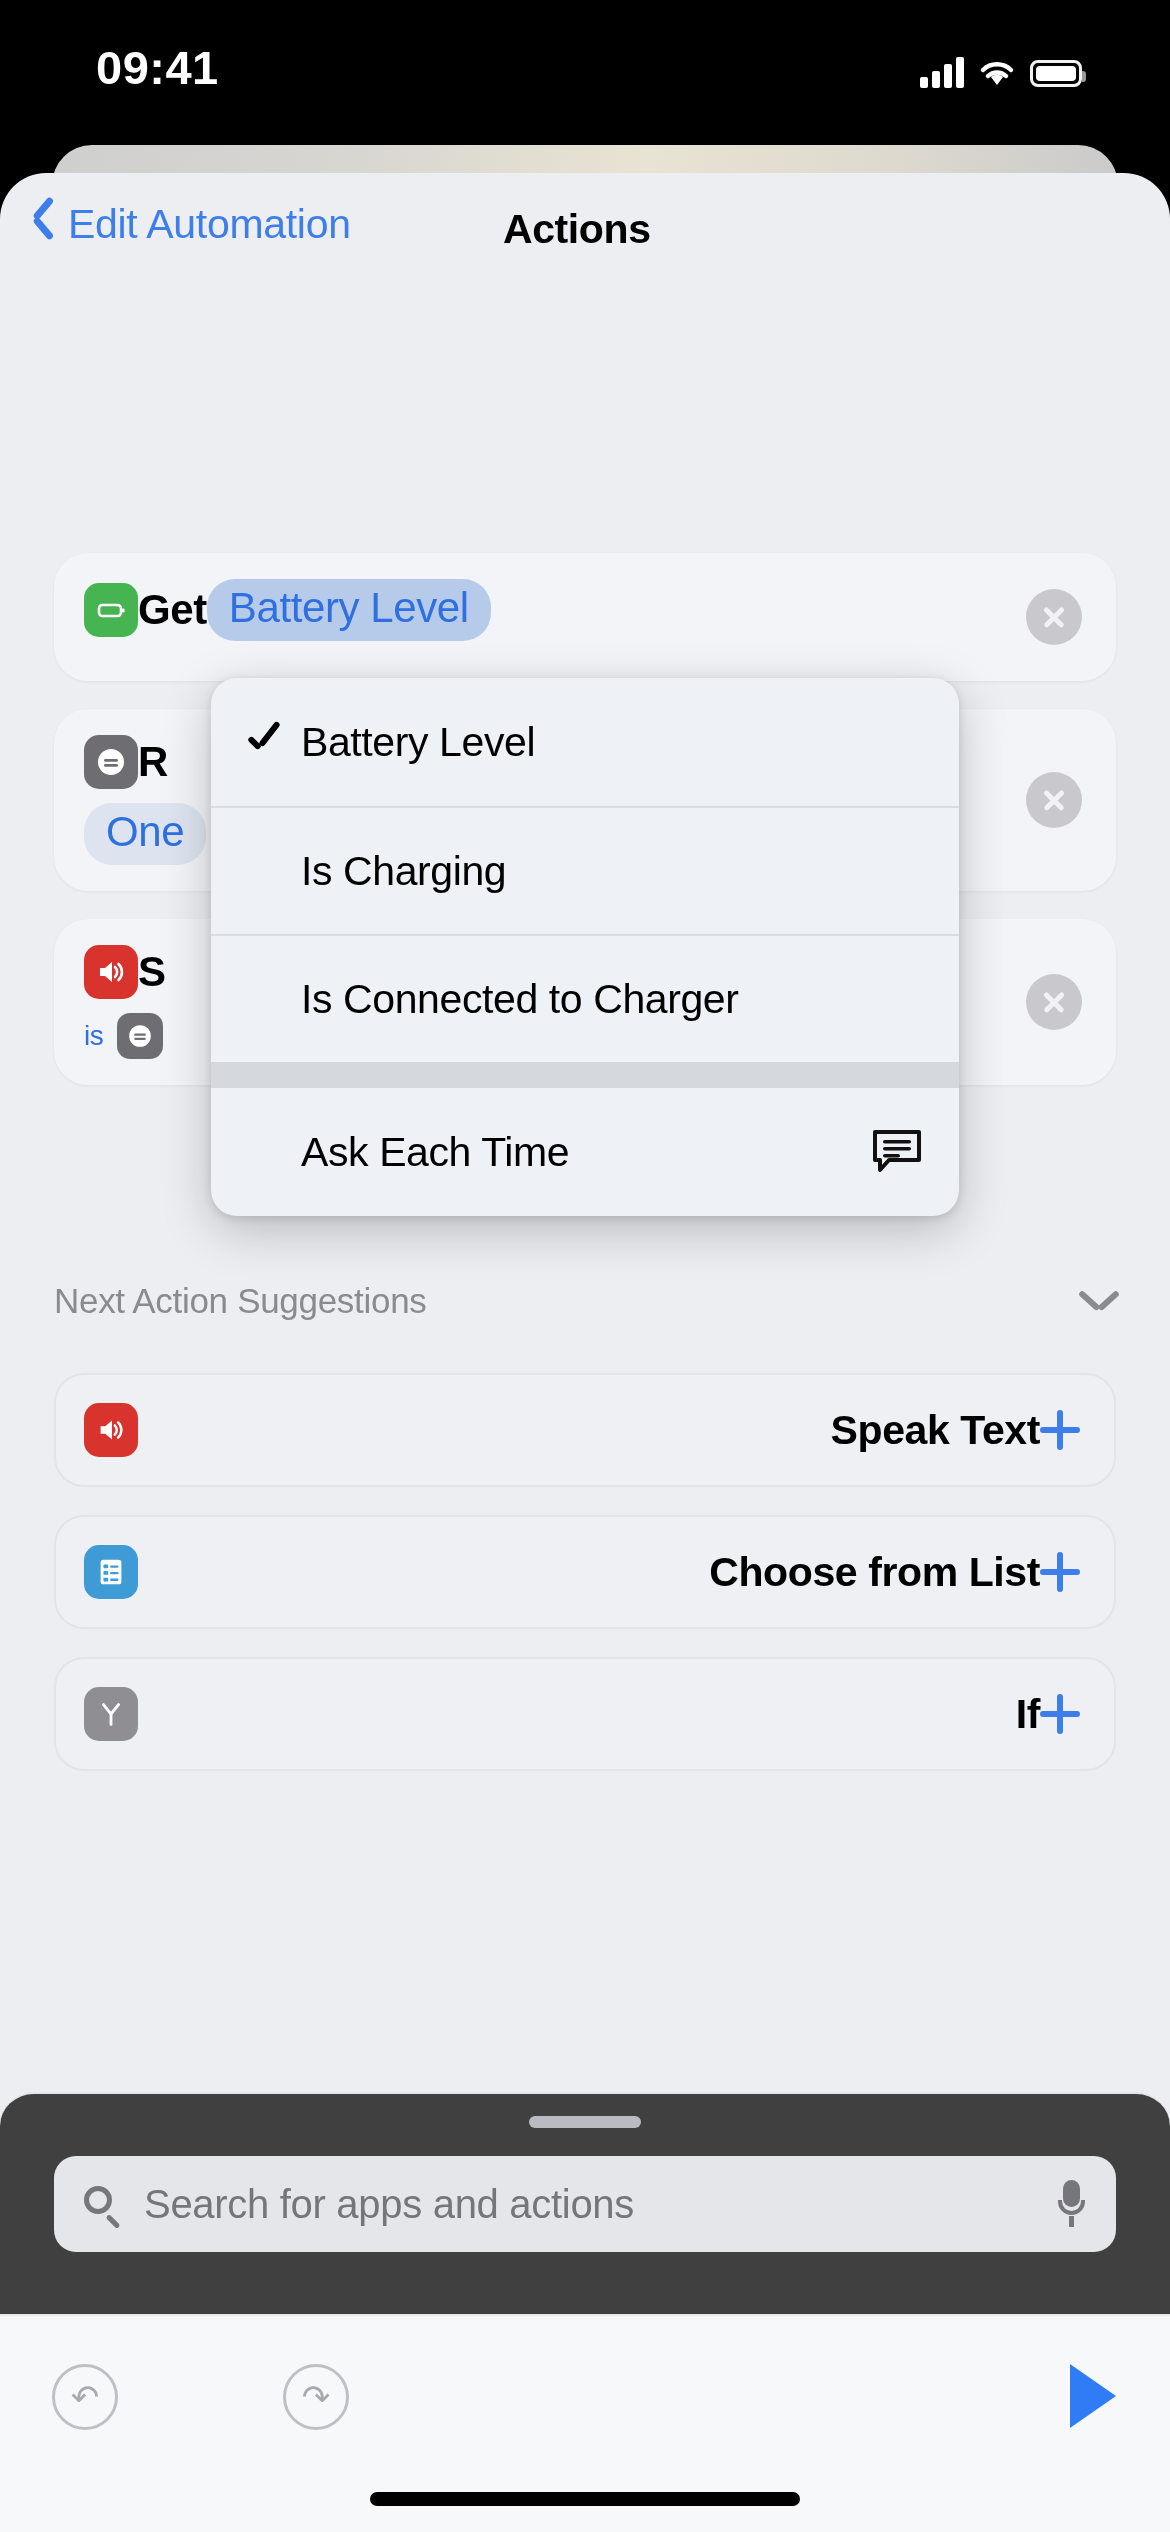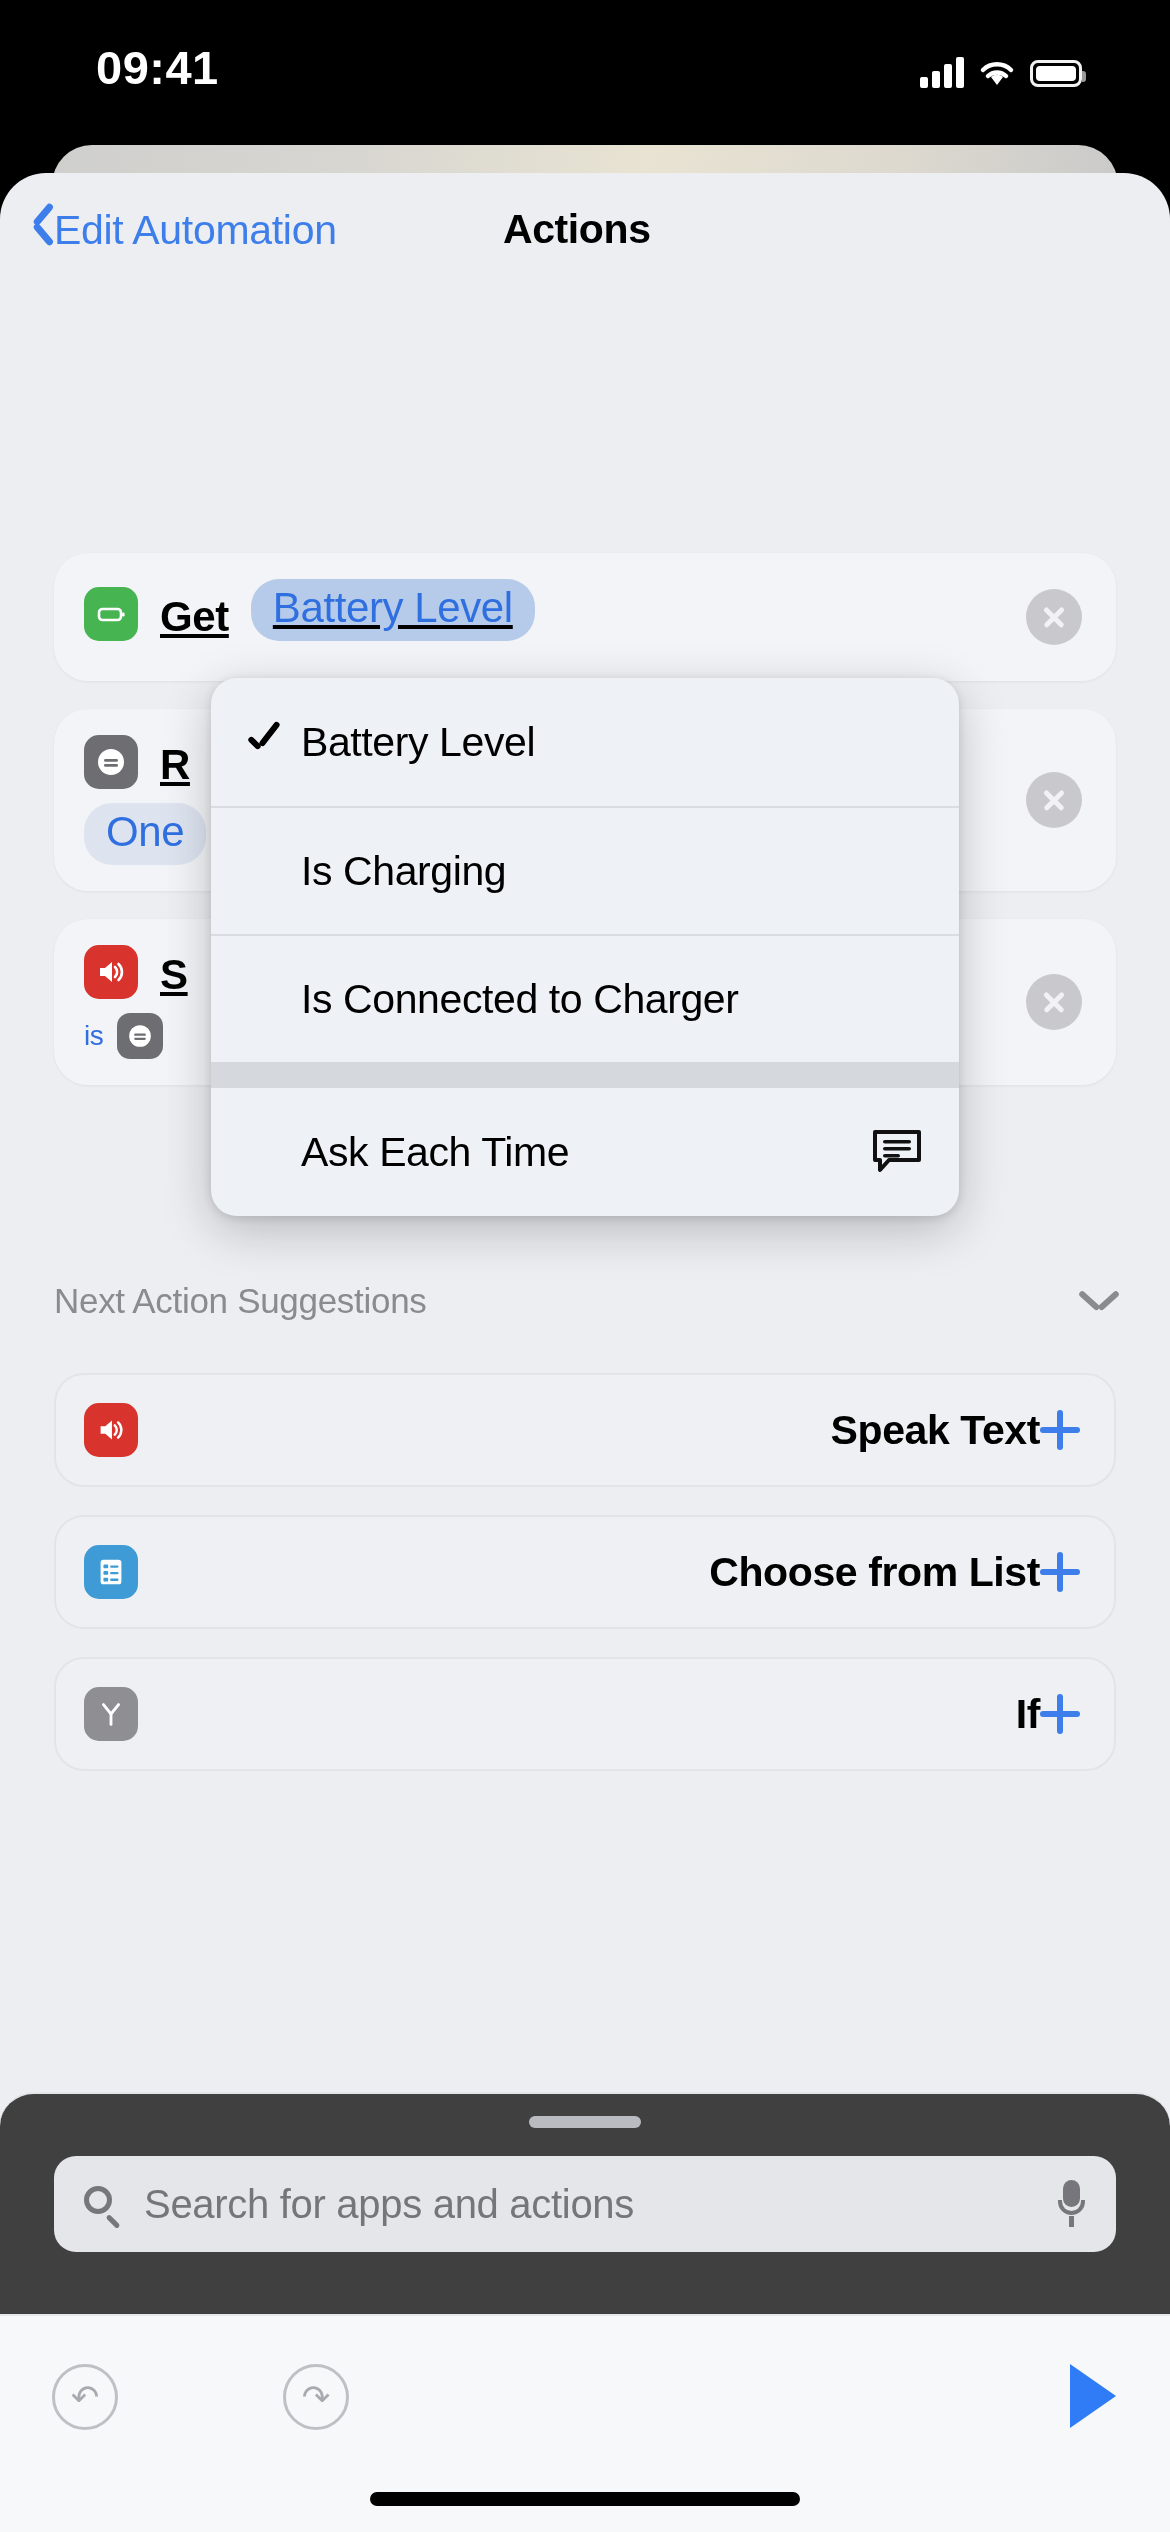--- a/index.html
+++ b/index.html
@@ -54,22 +54,22 @@
 
   
   .sheet{
     position:absolute; left:0; top:173px; width:1170px; height:2359px;
     background:#eceef2; border-radius:46px 46px 0 0; z-index:2; overflow:hidden;
   }
 
   
   .navbar{ position:absolute; left:0; top:0; width:1170px; height:130px; }
   .nav-back{
-    position:absolute; left:32px; top:34px;
-    display:flex; align-items:center; cursor:pointer;
+    position:absolute; left:32px; top:28px;
+    display:flex; align-items:center; gap:14px; cursor:pointer;
   }
   .chev-left{
     width:22px; height:38px; position:relative; display:block;
   }
   .chev-left::before,.chev-left::after{
     content:""; position:absolute; left:3px; width:26px; height:7px;
     background:#3d7eeb; border-radius:4px;
   }
   .chev-left::before{ top:9px;  transform:rotate(-50deg); transform-origin:left center;}
   .chev-left::after{  top:9px;  transform:rotate(50deg);  transform-origin:left center;}
@@ -81,21 +81,21 @@
 
   
   .actions{ position:absolute; left:0; top:380px; width:1170px; }
   .card{
     position:relative; margin:0 54px 28px 54px;
     background:#f3f4f7; border-radius:34px;
     box-shadow:0 1px 3px rgba(0,0,0,.06);
     padding:26px 30px 26px 30px;
     min-height:128px;
   }
-  .card-row{ display:flex; align-items:flex-end; gap:22px; flex-wrap:wrap;text-decoration:underline; }
+  .card-row{ display:flex; align-items:center; flex-wrap:wrap; }
   .app-icon{
     width:54px; height:54px; border-radius:15px; flex:0 0 auto;
     display:flex; align-items:center; justify-content:center;
   }
   .ic-green{ background:#46b450; }
   .ic-gray { background:#6d6d72; }
   .ic-red  { background:#d8332c; }
   .ic-blue { background:#3e9bd6; }
   .ic-gray2{ background:#8e8e93; }
 

